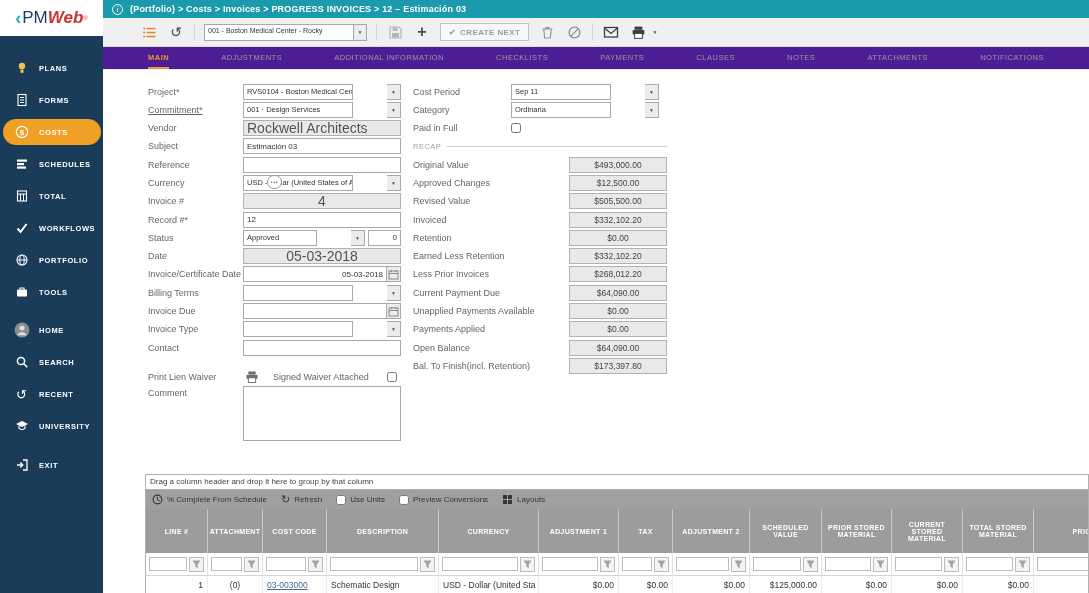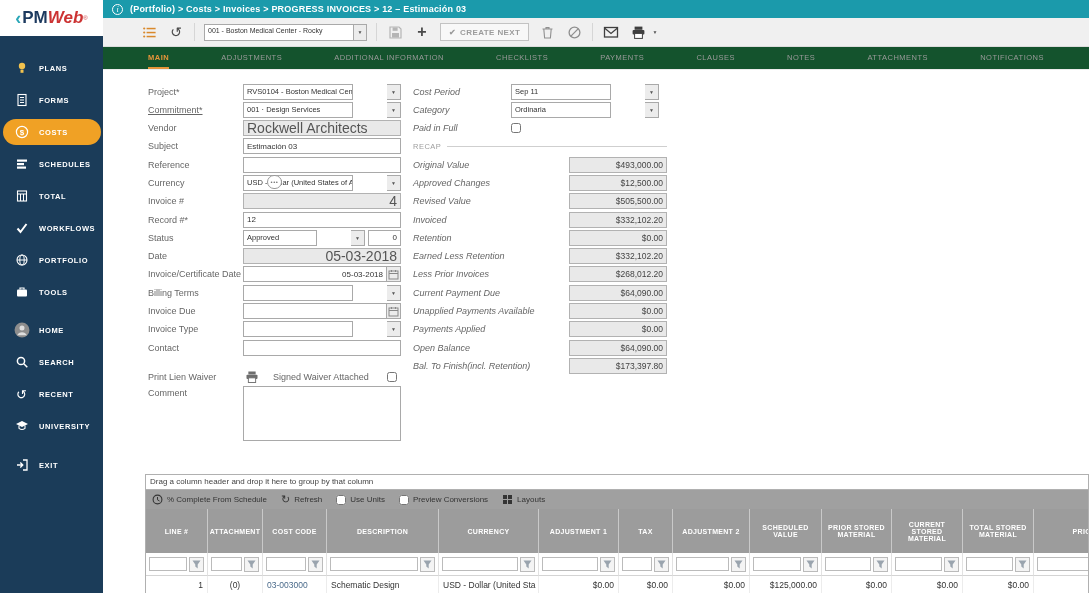--- a/index.html
+++ b/index.html
@@ -12,21 +12,21 @@
     display:flex; align-items:center; padding-left:112px; gap:7px; }
   .info-icon { width:11px; height:11px; border:1px solid #fff; border-radius:50%;
     color:#fff; font-size:8px; font-style:italic; font-family:"Liberation Serif",serif;
     display:flex; align-items:center; justify-content:center; flex:none; }
   .breadcrumb { color:#fff; font-size:9px; font-weight:bold; letter-spacing:.2px; white-space:nowrap; }
 
   
   .logo-box { position:absolute; left:0; top:0; width:103px; height:36px; background:#fff;
     z-index:6; display:flex; align-items:center; justify-content:center; }
   .logo-chevron { color:#2aa7b8; font-size:18px; font-weight:bold; margin-right:1px; }
-  .logo-pm { color:#1d3a5f; font-size:17px; font-weight:bold; }
+  .logo-pm { color:#1d3a5f; font-size:17px; font-weight:normal; }
   .logo-web { color:#cc3333; font-size:17px; font-weight:bold; font-style:italic; }
   .logo-reg { color:#cc3333; font-size:6px; vertical-align:top; }
 
   
   .sidebar { position:absolute; left:0; top:36px; width:103px; bottom:0; background:#1b3c59; padding-top:19px; }
   .side-item { display:flex; align-items:center; height:26px; margin:0 2px 6px 3px;
     padding-left:10px; gap:9px; cursor:pointer; }
   .side-item.active { background:#f0a125; border-radius:13px; }
   .sicon { width:17px; display:flex; justify-content:center; align-items:center; flex:none; }
   .slabel { color:#fff; font-size:7.5px; font-weight:bold; letter-spacing:.6px; white-space:nowrap; }
@@ -44,45 +44,45 @@
   .tb-select .ctext { flex:1; min-width:0; border:1px solid #a9a9a9; background:#fff; height:17px;
     font-size:7px; color:#333; padding:2px 3px; white-space:nowrap; overflow:hidden; }
   .tb-select .cbtn { width:13px; height:17px; border:1px solid #a9a9a9; border-left:0; background:#ececec;
     color:#555; font-size:5px; display:flex; align-items:center; justify-content:center; }
   .create-next { display:flex; align-items:center; gap:4px; border:1px solid #c3c3c3; background:#f8f8f8;
     color:#9c9c9c; font-size:8px; font-weight:bold; letter-spacing:.4px; height:18px; padding:0 8px; }
   .print-caret { font-size:5px; color:#555; margin-left:-4px; }
 
   
   .tabs { height:23px; display:flex; align-items:stretch; padding:0 45px; justify-content:space-between;
-    border-bottom:1px solid #ececec; background:#14532d; }
+    border-bottom:1px solid #ececec; background:#4c1d95; }
   .tab { display:flex; align-items:center; font-size:7.5px; letter-spacing:.5px; color:#9a9a9a;
     border-bottom:2px solid transparent; cursor:pointer; white-space:nowrap; }
   .tab.active { color:#e8953a; border-bottom-color:#e8953a; font-weight:bold; }
 
   
   .content { position:relative; height:523px; background:#fff; overflow:hidden; }
   .form-left  { position:absolute; left:45px;  top:13px; width:253px; }
   .form-right { position:absolute; left:310px; top:13px; width:254px; }
   .frow { display:flex; align-items:center; height:17px; margin-bottom:1.3px; position:relative; }
   .flabel { width:95px; flex:none; font-size:9px; color:#666; white-space:nowrap; }
-  .form-right .flabel { width:98px;font-style:italic; }
+  .form-right .flabel { width:98px; }
   .form-right .frow.recap-row .flabel { width:127px; }
   .ul { text-decoration:underline; }
 
   .combo { display:flex; width:158px; cursor:pointer;gap:34px; }
   .form-right .combo { width:148px; }
   .combo .ctext { flex:1; min-width:0; border:1px solid #a9a9a9; background:#fff; height:16px;
     font-size:7.5px; color:#333; padding:2px 3px; white-space:nowrap; overflow:hidden; }
   .combo .cbtn { width:14px; height:16px; border:1px solid #a9a9a9; border-left:0; background:#ececec;
     color:#555; font-size:5px; display:flex; align-items:center; justify-content:center; flex:none; }
 
   .rofield { width:158px; height:16px; background:#e9e9e9; border:1px solid #b2b2b2;
     font-size:14px; color:#555; line-height:14px; padding:0 3px; overflow:hidden; white-space:nowrap; }
-  .r { text-align:right; }
+  .r { text-align:center; }
   .tinput { width:158px; height:16px; border:1px solid #a9a9a9; font-size:8px; color:#333;
     padding:0 3px; font-family:"Liberation Sans",sans-serif; }
   .dategrp { display:flex; width:158px; }
   .dategrp .tinput { flex:1; min-width:0; width:auto; text-align:right; }
   .calbtn { width:14px; height:16px; border:1px solid #a9a9a9; border-left:0; background:#ececec;
     display:flex; align-items:center; justify-content:center; flex:none; cursor:pointer; }
   .status-combo { width:144px; }
   .rev-input { width:33px; height:16px; border:1px solid #a9a9a9; font-size:8px; color:#333;
     text-align:right; padding:0 3px; margin-left:3px; font-family:"Liberation Sans",sans-serif; }
   .dots-btn { position:absolute; left:119px; top:1px; width:15px; height:14px; border:1px solid #999;
@@ -117,21 +117,21 @@
     text-align:center; padding:2px 3px; height:44px; }
   .gf { display:flex; align-items:center; gap:2px; padding:0 3px; height:23px;
     border-right:1px solid #e2e2e2; border-bottom:1px solid #d4d4d4; background:#fff; }
   .finput { flex:1; min-width:0; height:14px; border:1px solid #bbb; font-size:8px; padding:0 2px; }
   .fbtn { width:15px; height:15px; border:1px solid #bbb; background:#f4f4f4; flex:none;
     display:flex; align-items:center; justify-content:center; cursor:pointer; }
   .gc { display:flex; align-items:center; height:18px; padding:0 4px; font-size:8.5px; color:#333;
     border-right:1px solid #ececec; border-bottom:1px solid #e2e2e2; overflow:hidden; white-space:nowrap; }
   .gc.r { justify-content:flex-end; }
   .gc.c { justify-content:center; }
-  .gc.link { color:#4a6a8a; cursor:pointer; }
+  .gc.link { color:#4a6a8a; text-decoration:underline; cursor:pointer; }
   .c0{width:62px;flex:none;} .c1{width:55px;flex:none;} .c2{width:64px;flex:none;}
   .c3{width:112px;flex:none;} .c4{width:100px;flex:none;} .c5{width:80px;flex:none;}
   .c6{width:54px;flex:none;} .c7{width:77px;flex:none;} .c8{width:72px;flex:none;}
   .c9{width:70px;flex:none;} .c10{width:71px;flex:none;} .c11{width:71px;flex:none;}
   .c12{width:140px;flex:none;}
 </style>
 </head>
 <body>
 
 <div class="app">

